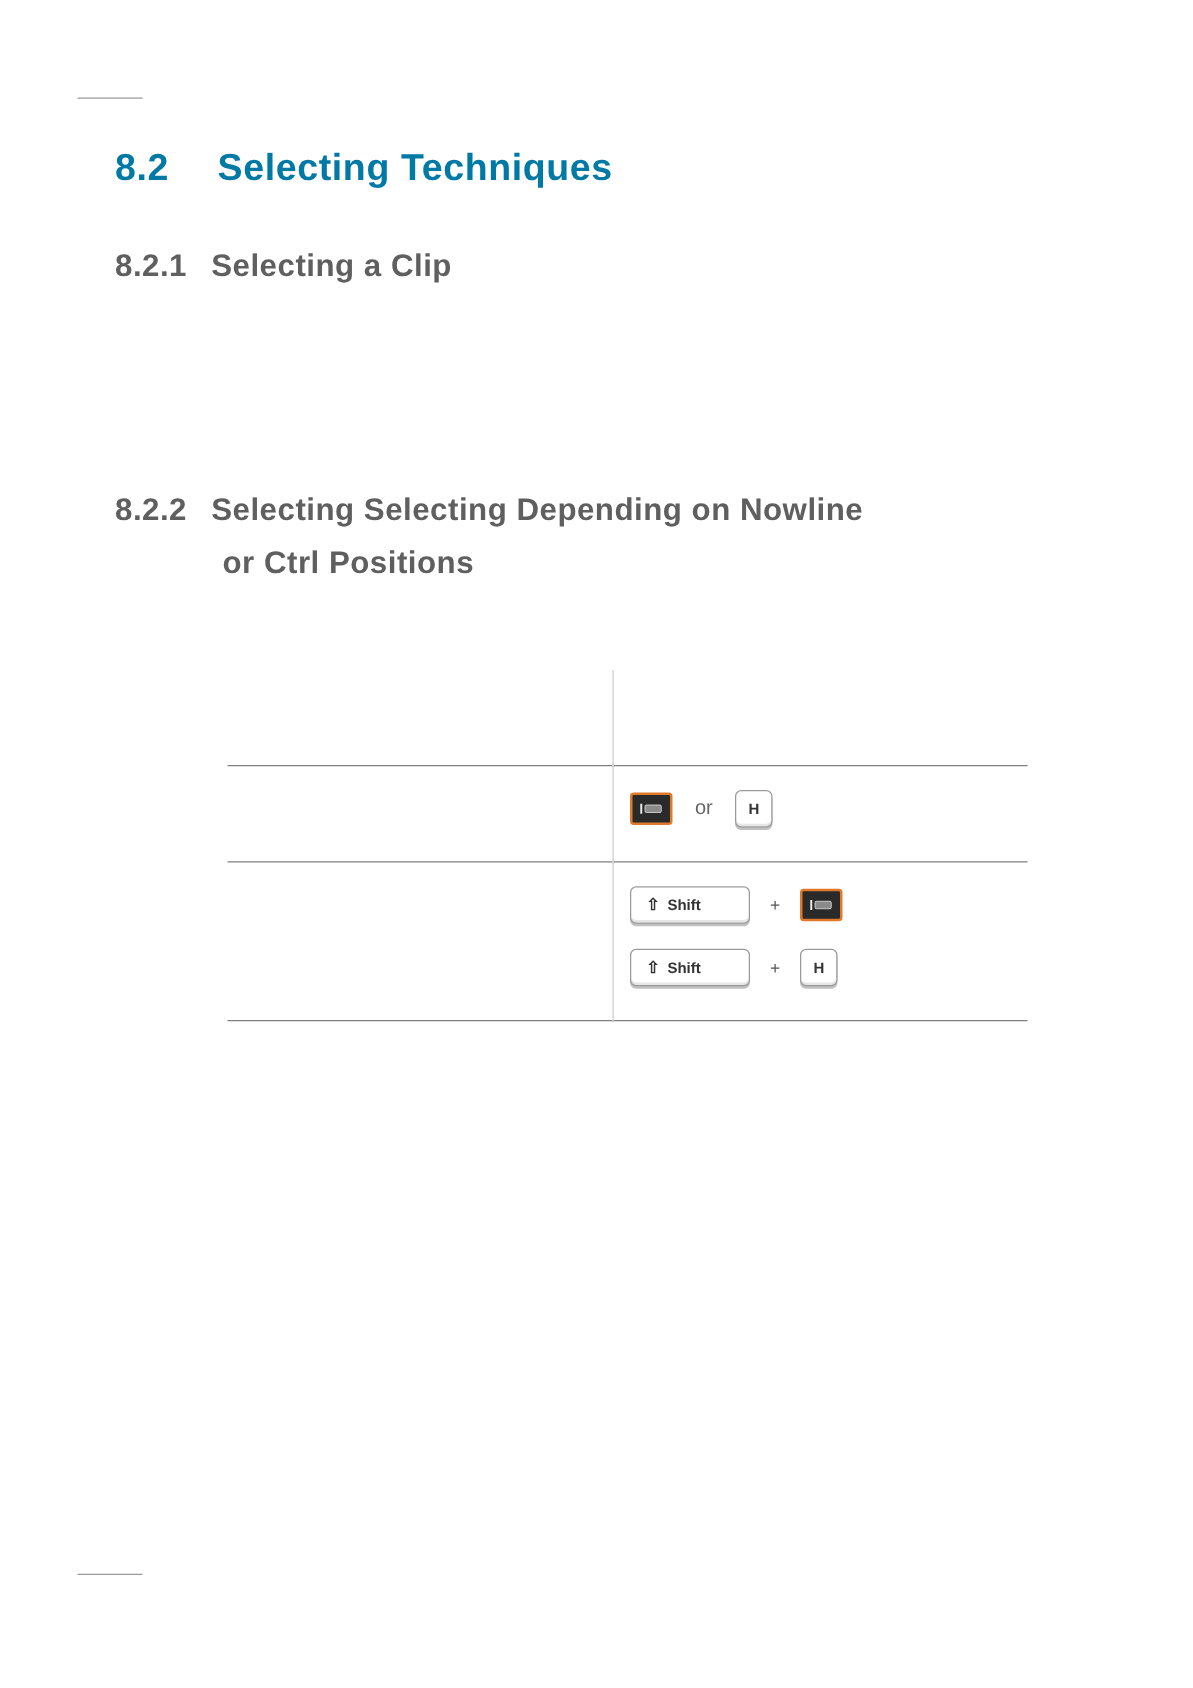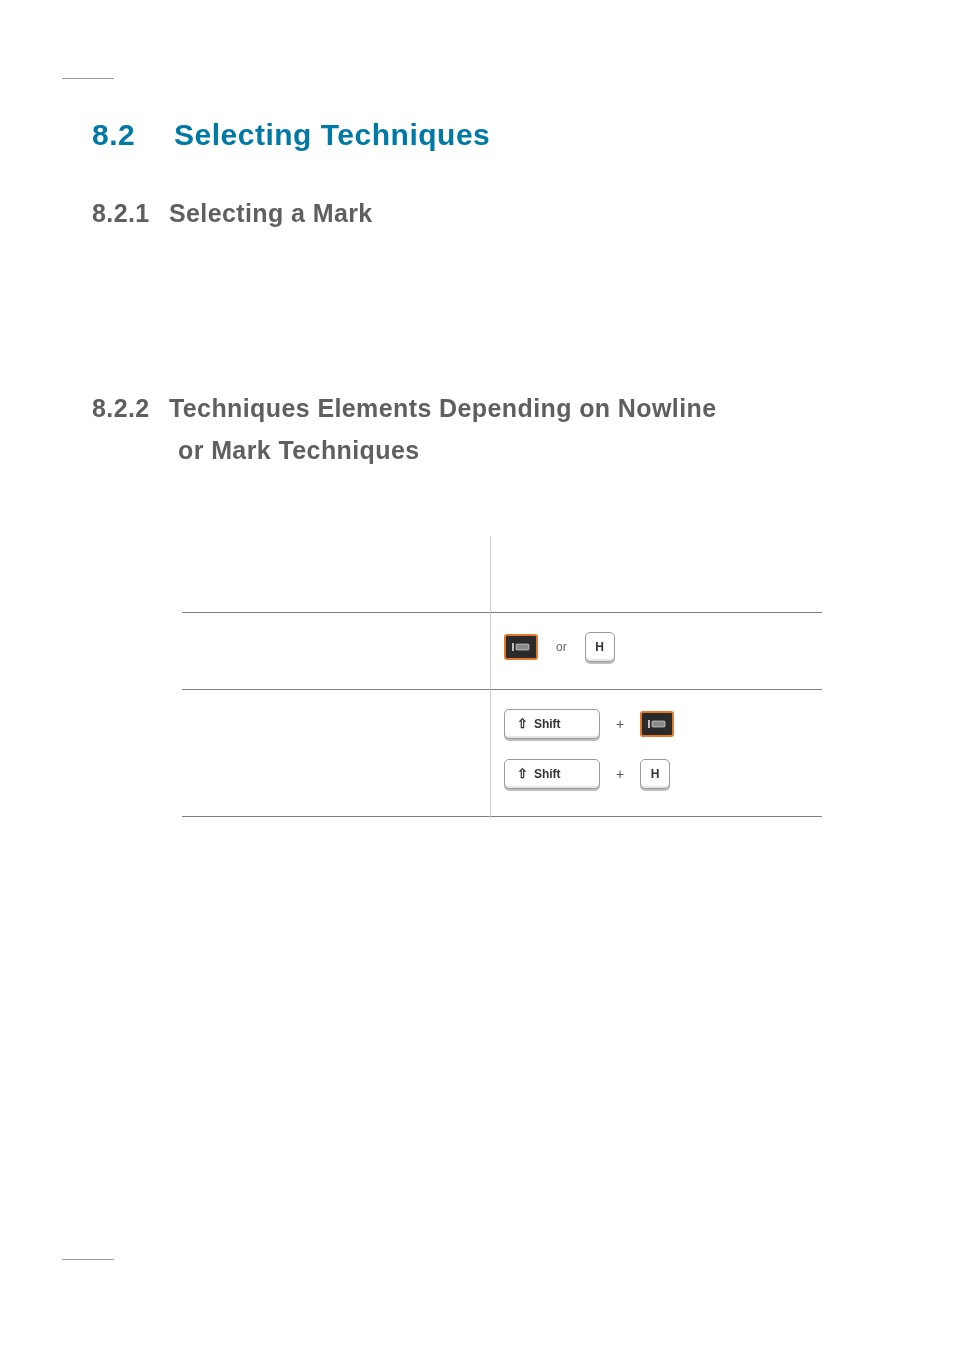--- a/index.html
+++ b/index.html
@@ -131,21 +131,21 @@
     justify-content:center;
     width: 34px; height: 26px;
     background:#2a2a2a;
     border:2px solid #e07a2a;
     border-radius:3px;
     box-sizing:border-box;
   }
   .toolchip svg { display:block; }
 
   .sep-or {
-    font-size: 12px;
+    font-size: 16px;
     color:#666;
     margin: 0 8px;
   }
   .plus {
     font-size: 14px;
     color:#555;
     margin: 0 6px;
   }
 </style>
 </head>
@@ -154,29 +154,29 @@
 <div class="page">
   <div class="top-rule"></div>
 
   <h1 class="section-title">
     <span class="secno">8.2</span>
     <span>Selecting Techniques</span>
   </h1>
 
   <h2 class="subsection">
     <span class="secno">8.2.1</span>
-    <span>Selecting a Mark</span>
+    <span>Selecting a Clip</span>
   </h2>
 
   <div class="vspace1"></div>
 
   <h2 class="subsection">
     <span class="secno">8.2.2</span>
-    <span>Techniques Elements Depending on Nowline</span>
-    <span class="sub-indent">or Mark Techniques</span>
+    <span>Selecting Selecting Depending on Nowline</span>
+    <span class="sub-indent">or Ctrl Positions</span>
   </h2>
 
   <div class="vspace2"></div>
 
   <table class="shortcut-table">
     <thead>
       <tr>
         <th></th>
         <th></th>
       </tr>

